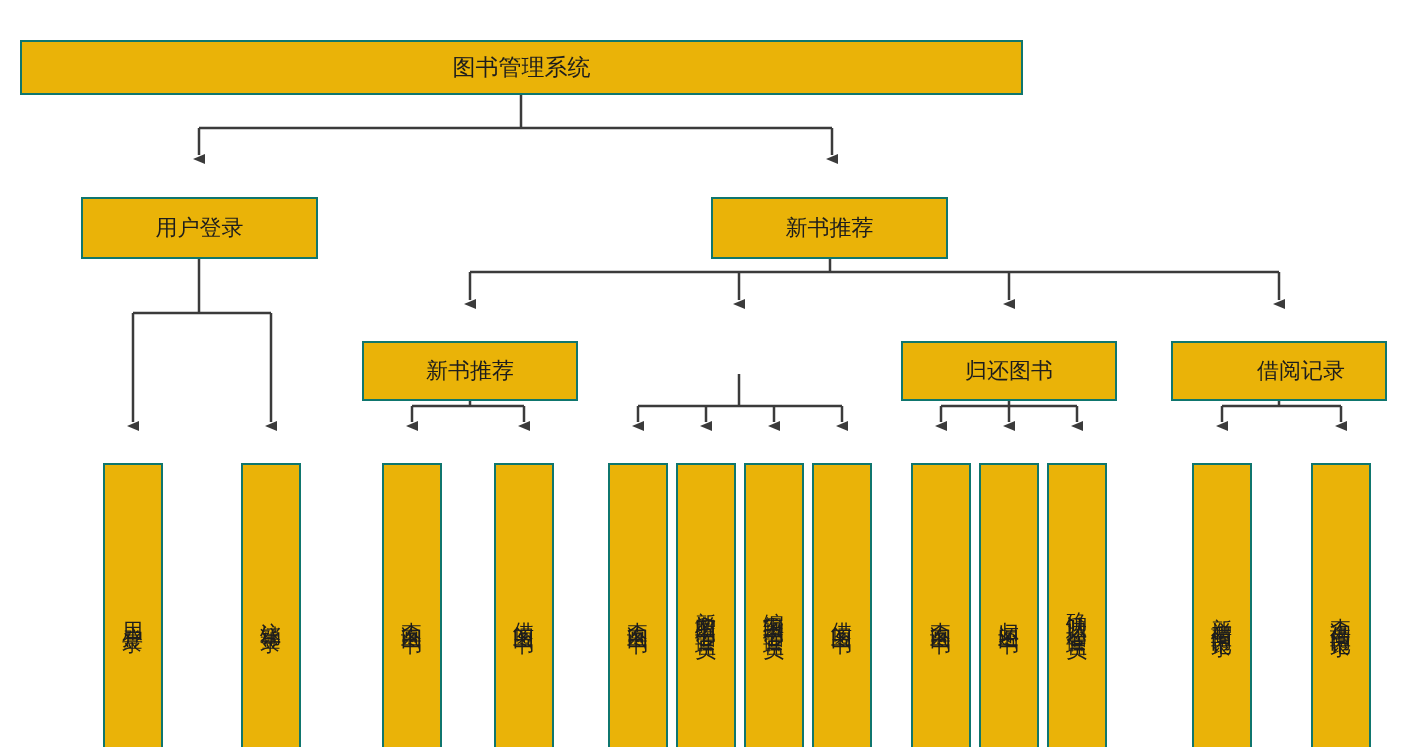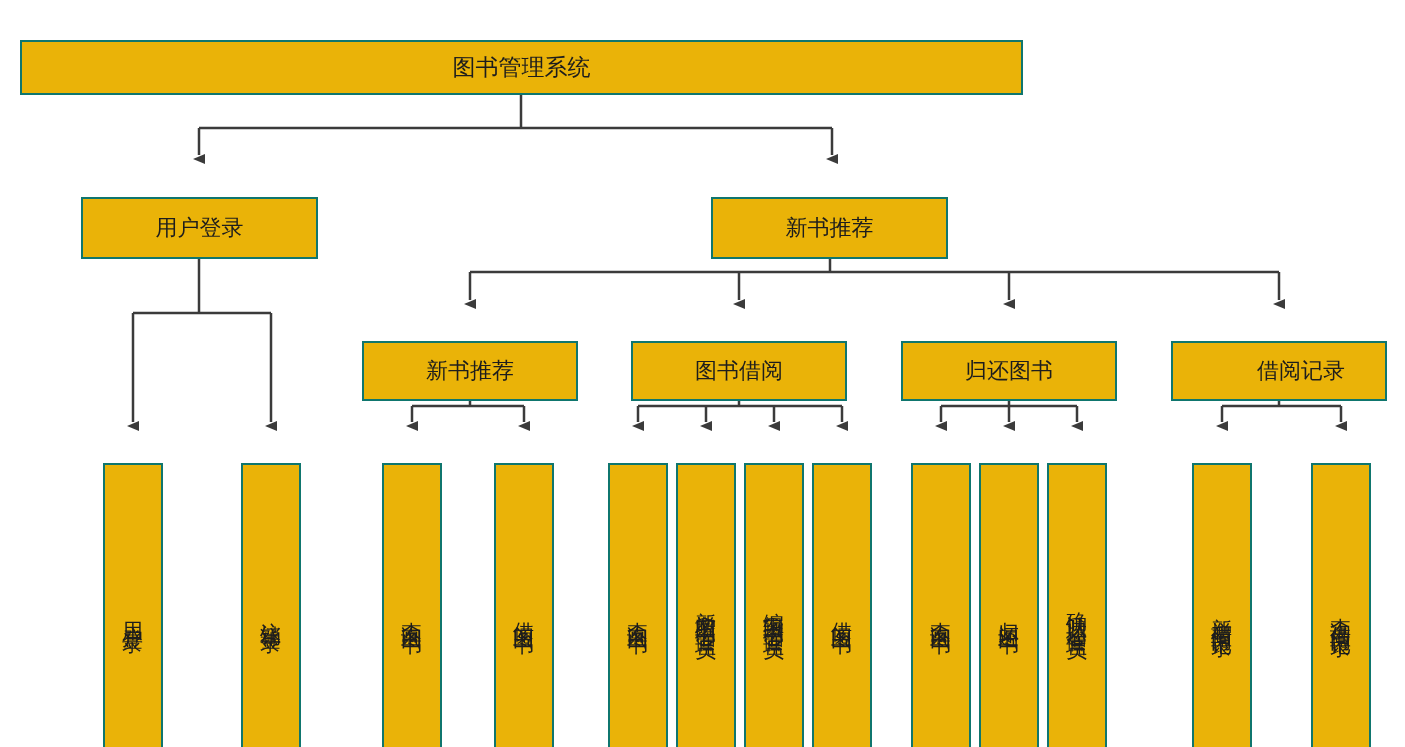--- a/index.html
+++ b/index.html
@@ -136,23 +136,20 @@
   <div class="node horiz" style="left:81px; top:170px; width:237px; height:62px;">
     <span class="label">用户登录</span>
   </div>
   <div class="node horiz" style="left:711px; top:170px; width:237px; height:62px;">
     <span class="label">新书推荐</span>
   </div>
 
   <div class="node horiz" style="left:362px; top:314px; width:216px; height:60px;">
     <span class="label">新书推荐</span>
   </div>
-  <div class="node horiz" style="left:631px; top:314px; width:216px; height:60px;">
-    <span class="label">图书借阅</span>
-  </div>
   <div class="node horiz" style="left:901px; top:314px; width:216px; height:60px;">
     <span class="label">归还图书</span>
   </div>
   <div class="node horiz" style="left:1171px; top:314px; width:216px; height:60px;padding-left:44px;">
     <span class="label">借阅记录</span>
   </div>
 
   <div class="node vert" style="left:103px; top:436px; width:60px; height:299px;">
     <span class="label">用户登录</span>
   </div>

